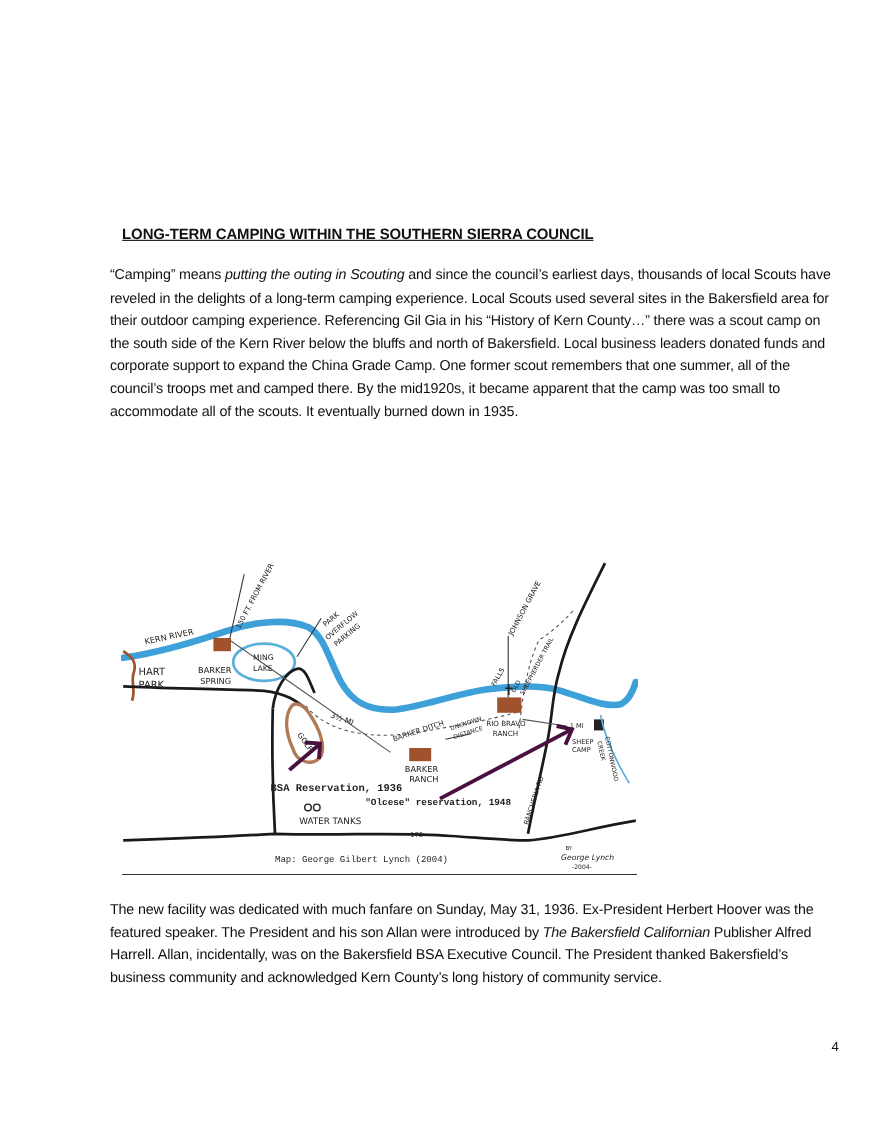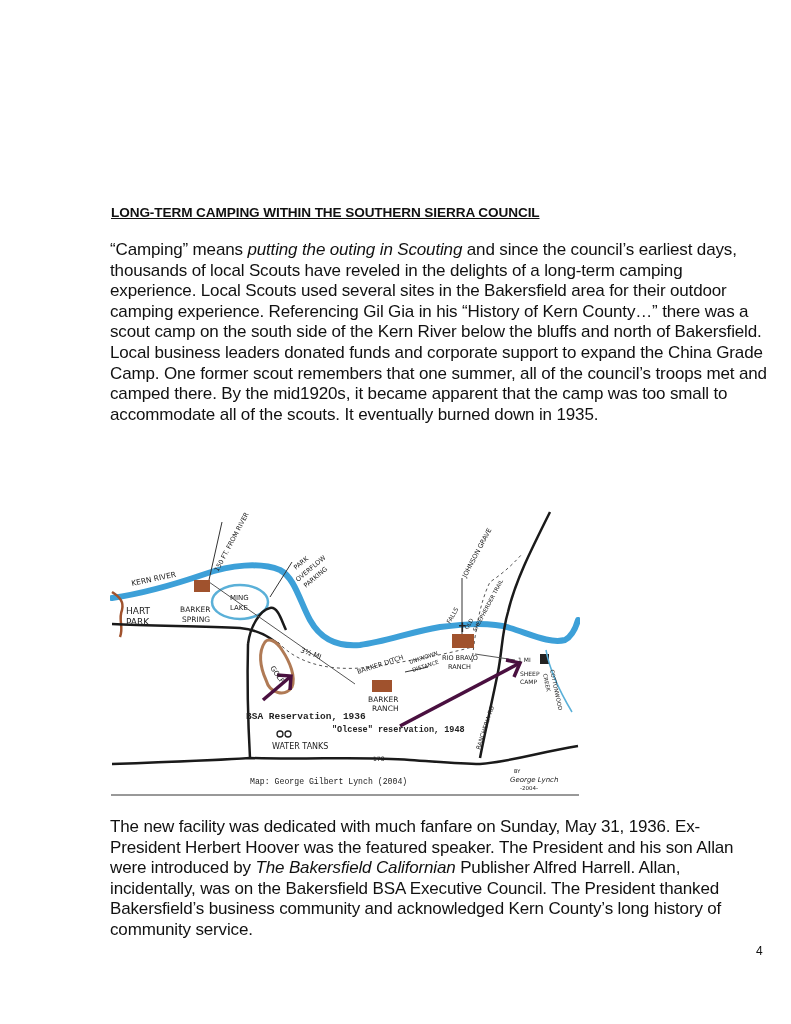--- a/index.html
+++ b/index.html
@@ -1,21 +1,21 @@
 <!DOCTYPE html>
 <html><head>
 <meta charset="utf-8">
 <style>
   html, body { margin: 0; padding: 0; background: #ffffff; }
   body { width: 791px; height: 1024px; position: relative; overflow: hidden;
          font-family: "Liberation Sans", "DejaVu Sans", sans-serif; color: #111; }
   .page { position: absolute; left: 0; top: 0; width: 791px; height: 1024px; margin-left: 42px; }
   .heading { position: absolute; left: 69px; top: 205px; font-size: 13.6px; font-weight: bold;
              text-decoration: underline; letter-spacing: -0.1px; }
-  .para { position: absolute; left: 68px; width: 660px; font-size: 17px; line-height: 20.6px;
+  .para { position: absolute; left: 58px; width: 660px; font-size: 13px; line-height: 20.6px;
           letter-spacing: -0.15px; margin: 0; }
   .para em { font-style: italic; }
   #p1 { top: 240px; }
   #p2 { top: 409px; }
   #p3 { top: 817px; }
   .map { position: absolute; left: 68px; top: 502px; width: 470px; height: 296px; }
   .map svg { width: 100%; height: 100%; display: block; }
   .map-text { font-family: "DejaVu Sans", sans-serif; fill: #222; }
   .typed { font-family: "Liberation Mono", "DejaVu Sans Mono", monospace; fill: #222; }
   .page-number { position: absolute; left: 714px; top: 944px; font-size: 12px; }

